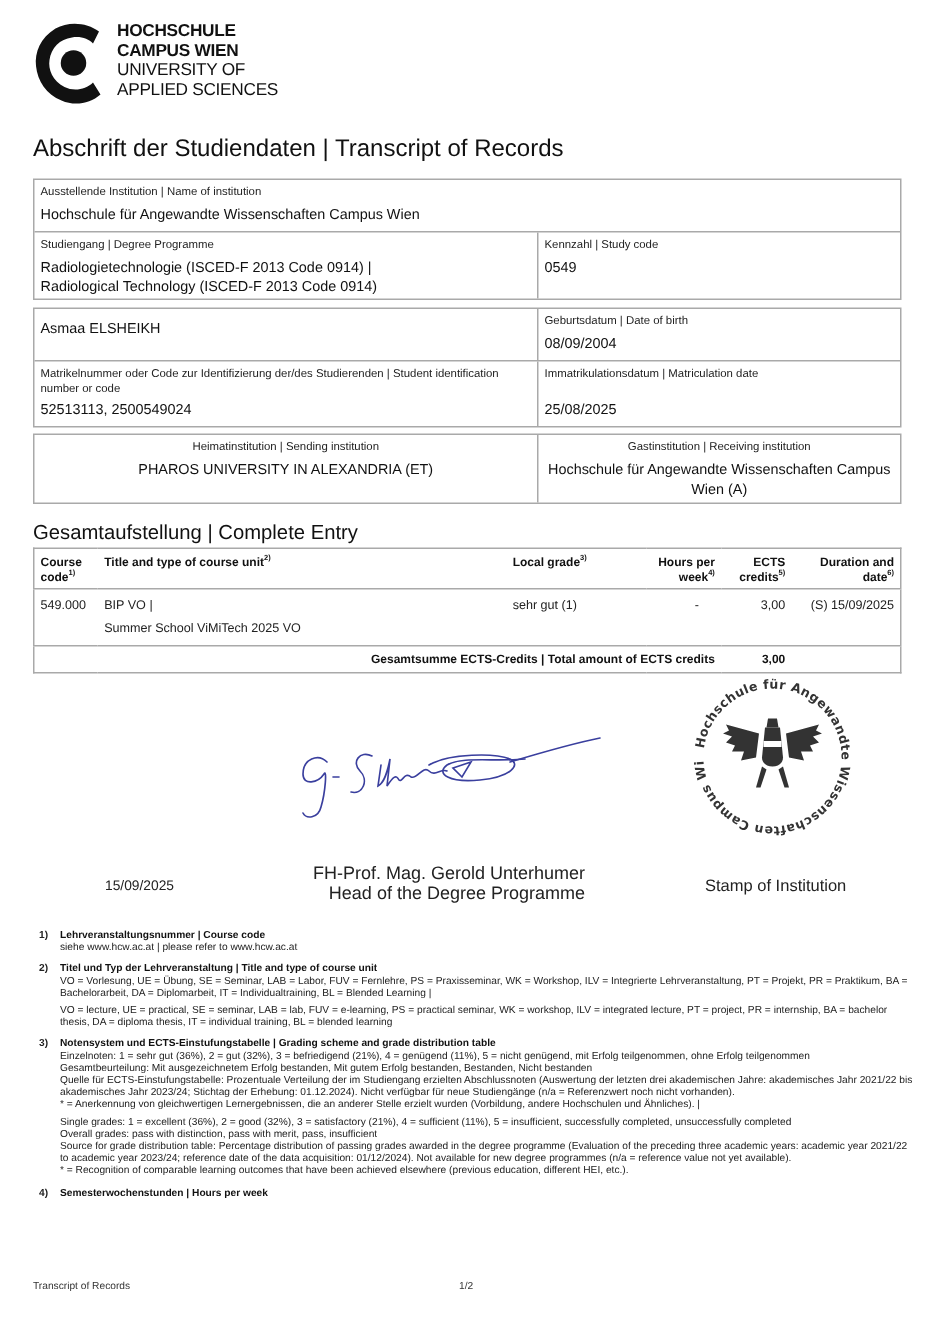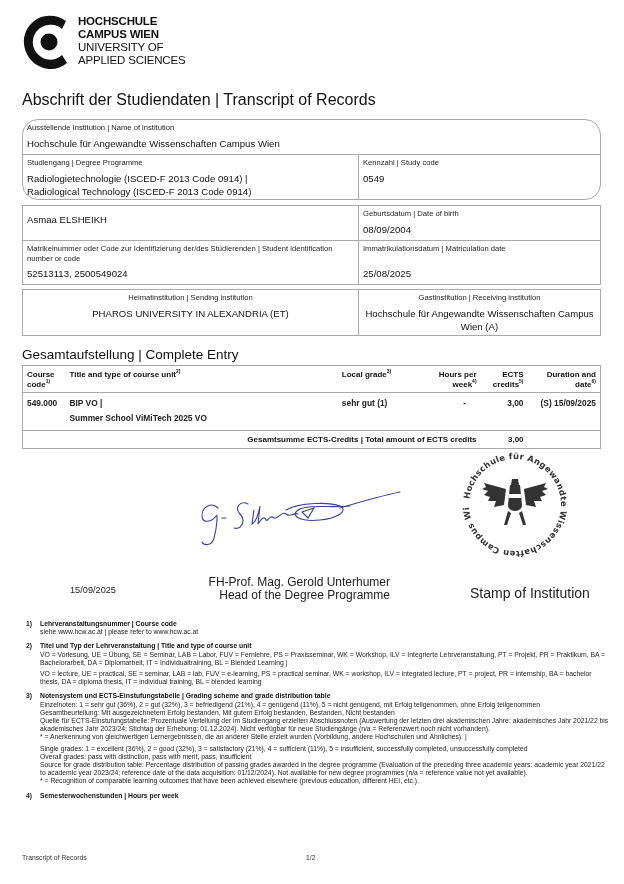--- a/index.html
+++ b/index.html
@@ -35,21 +35,21 @@
   .ra { text-align: right !important; }
   .ca { text-align: center !important; }
   sup { font-size: 5px; vertical-align: super; line-height: 0; }
   .sub2 { display: block; margin-top: 5px; }
 
   .signature { position: absolute; left: 190px; top: 488px; width: 215px; height: 60px; }
   .stamp { position: absolute; left: 458px; top: 449px; width: 114px; height: 112px; }
 
   .date-left { position: absolute; left: 70px; top: 585px; font-size: 9.2px; color: #222; }
   .signer { position: absolute; left: 190px; top: 576px; width: 200px; text-align: right; font-size: 12px; line-height: 13px; color: #222; }
-  .stamp-lbl { position: absolute; left: 470px; top: 585px; font-size: 14px; color: #222; }
+  .stamp-lbl { position: absolute; left: 470px; top: 585px; font-size: 11px; color: #222; }
 
   .notes { position: absolute; left: 26px; top: 620px; width: 584px; font-size: 6.8px; line-height: 8.2px; color: #222; }
   .note { display: flex; margin-bottom: 4px; }
   .note-num { width: 14px; font-weight: bold; flex: none; }
   .note-body { flex: 1; }
   .note-title { font-weight: bold; color: #111; }
   .note-body p { margin: 0; }
   .gap { margin-top: 3px !important; }
 
   .footer-left { position: absolute; left: 22px; top: 854px; font-size: 6.8px; color: #333; }
@@ -66,21 +66,21 @@
   <div class="logo-text">
     <div class="b">HOCHSCHULE</div>
     <div class="b">CAMPUS WIEN</div>
     <div>UNIVERSITY OF</div>
     <div>APPLIED SCIENCES</div>
   </div>
 </div>
 
 <h1 class="page-title" style="font-weight:normal">Abschrift der Studiendaten | Transcript of Records</h1>
 
-<div class="box" style="top:119px;border-radius:16px;">
+<div class="box" style="top:119px;">
   <div class="row">
     <div class="cell full">
       <div class="lbl">Ausstellende Institution | Name of institution</div>
       <div class="val" style="margin-top:4px">Hochschule für Angewandte Wissenschaften Campus Wien</div>
     </div>
   </div>
   <div class="row" style="height:45px;">
     <div class="cell l">
       <div class="lbl">Studiengang | Degree Programme</div>
       <div class="val" style="margin-top:4px">Radiologietechnologie (ISCED-F 2013 Code 0914) |</div>
@@ -141,21 +141,21 @@
   </colgroup>
   <tbody>
       <tr class="head">
     <th><span>Course code</span><sup>1)</sup></th>
     <th><span>Title and type of course unit</span><sup>2)</sup></th>
     <th><span>Local grade</span><sup>3)</sup></th>
     <th class="ra"><span>Hours per week</span><sup>4)</sup></th>
     <th class="ra"><span>ECTS credits</span><sup>5)</sup></th>
     <th class="ra"><span>Duration and date</span><sup>6)</sup></th>
   </tr>
-  <tr style="height:38px;font-weight:bold;">
+  <tr style="height:38px;">
     <td>549.000</td>
     <td>
       <span>BIP VO |</span>
       <span class="sub2">Summer School ViMiTech 2025 VO</span>
     </td>
     <td>sehr gut (1)</td>
     <td class="ca" style="padding-left:22px">-</td>
     <td class="ra">3,00</td>
     <td class="ra">(S) 15/09/2025</td>
   </tr>

